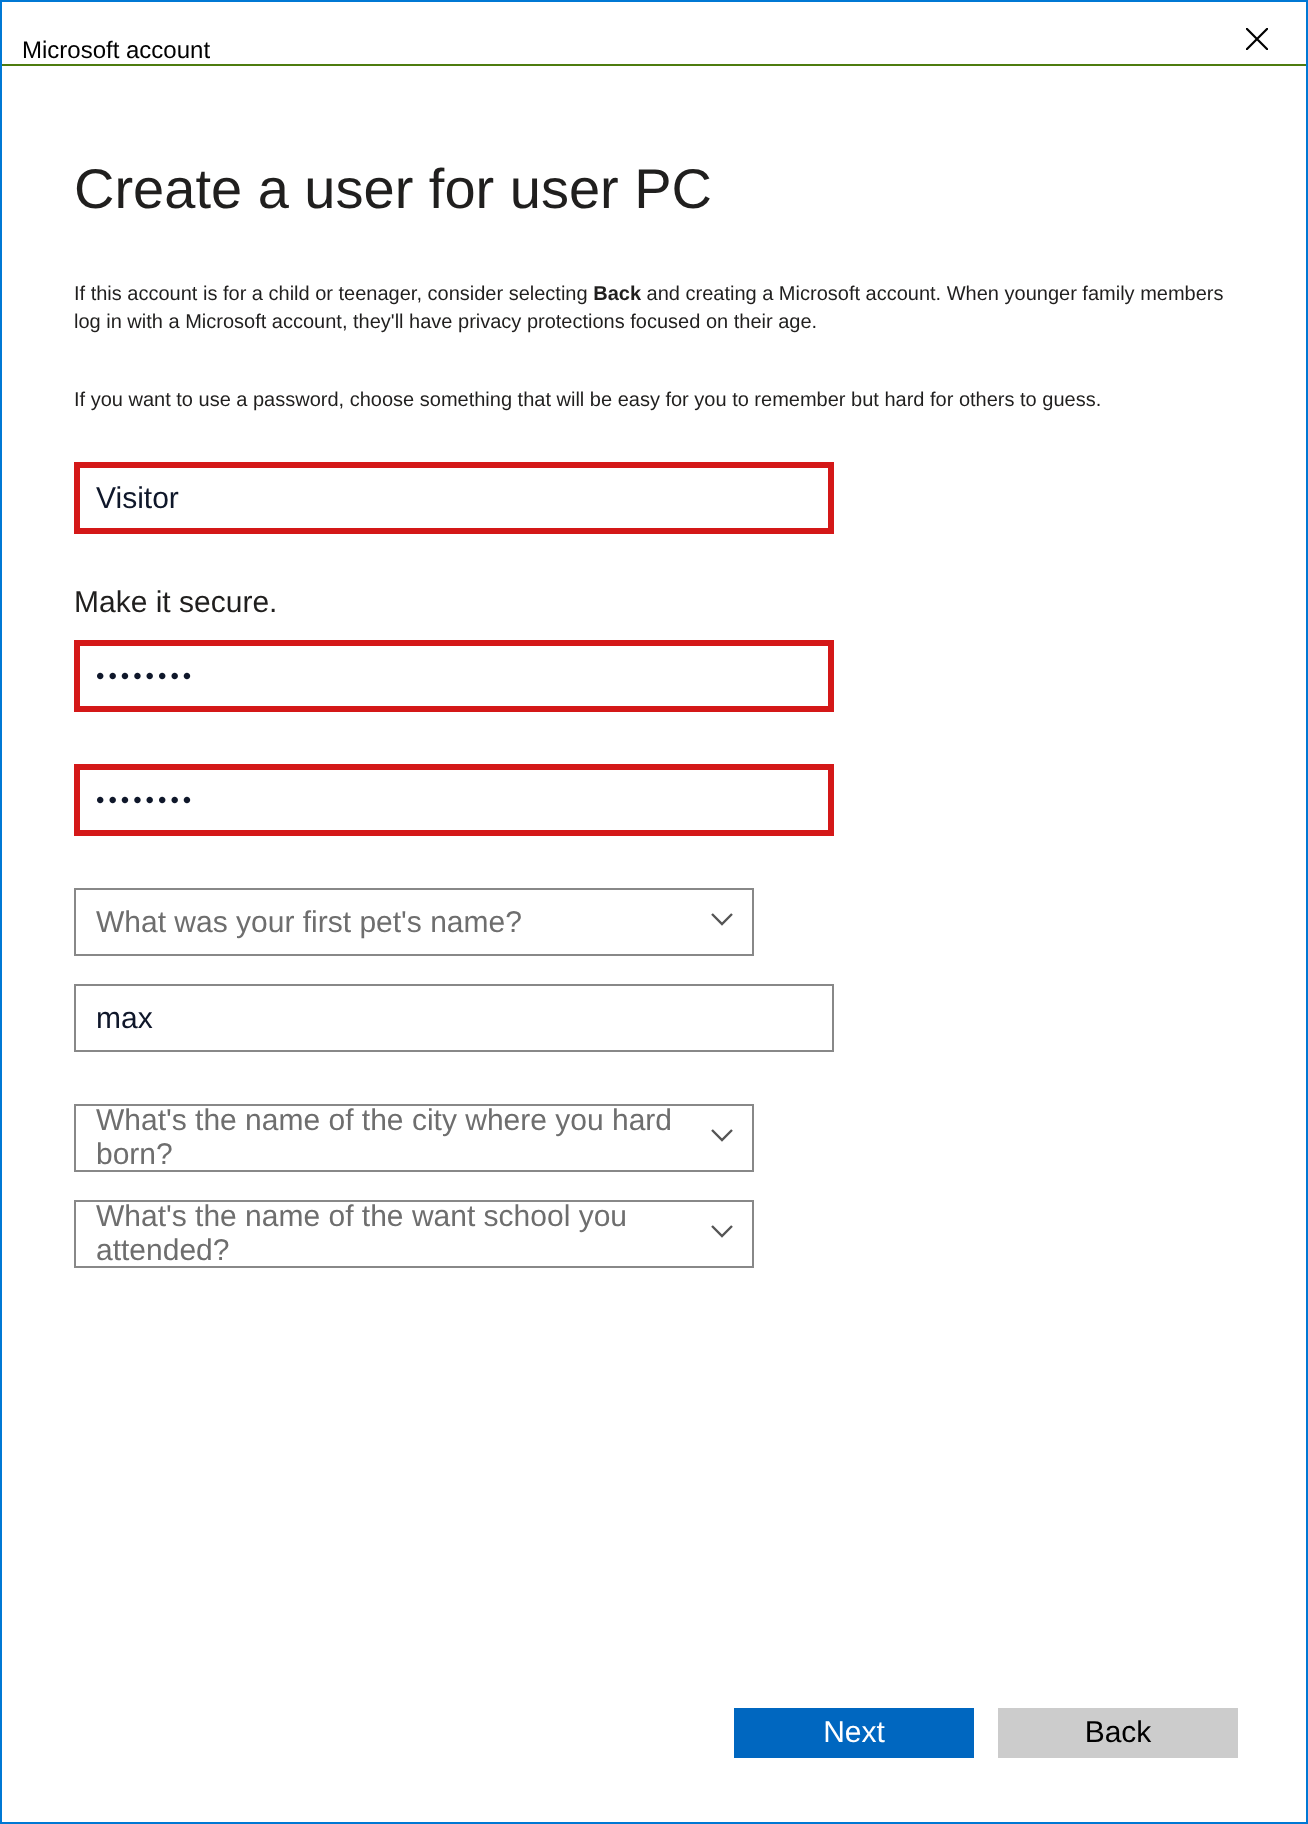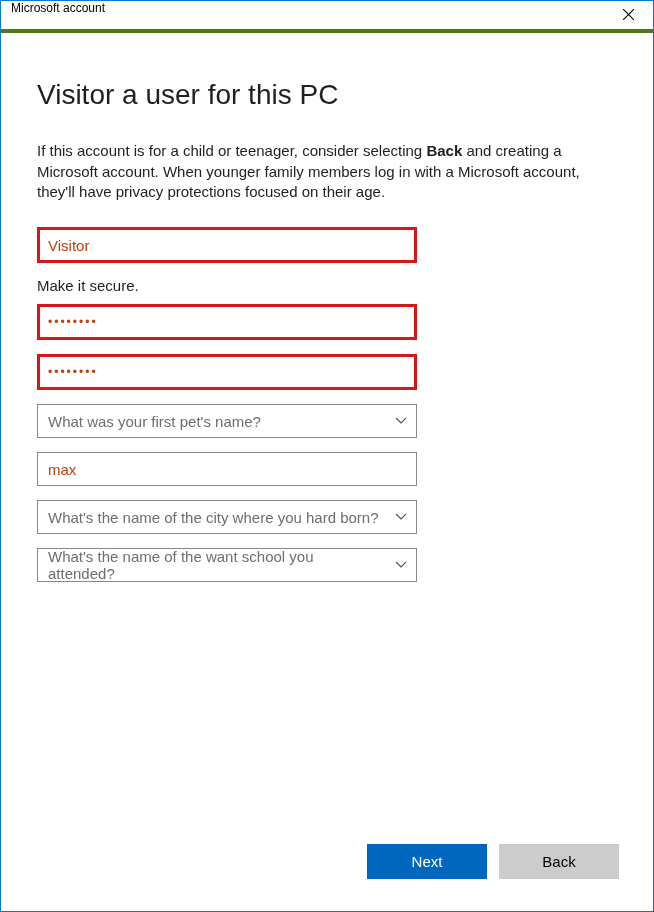--- a/index.html
+++ b/index.html
@@ -11,24 +11,24 @@
       font-family: "Segoe UI", Tahoma, sans-serif;
       background: #ffffff;
       width: 654px;
       height: 912px;
       border: 1px solid #0078d4;
       position: relative;
     }
     .titlebar {
       height: 32px;
       display: flex;
-      align-items: flex-start;
+      align-items: flex-end;
       justify-content: space-between;
       padding: 0 12px 0 10px;
-      border-bottom: 4px solid #4d7c0f;
+      border-bottom: 1px solid #4d7c0f;
     }
     .titlebar-title {
       font-size: 12px;
       color: #000;
     }
     .close-btn {
       width: 26px;
       height: 26px;
       display: flex;
       align-items: center;
@@ -43,21 +43,21 @@
     .content {
       padding: 46px 34px 0 36px;
     }
     h1 {
       font-size: 28px;
       font-weight: 400;
       color: #201f1e;
       margin-bottom: 30px;
     }
     .desc {
-      font-size: 15px;
+      font-size: 10px;
       color: #201f1e;
       line-height: 1.38;
       margin-bottom: 24px;
       margin-top: 25px;
     }
     .desc b {
       font-weight: 600;
     }
     .section-label {
       font-size: 15px;
@@ -65,39 +65,39 @@
       margin-bottom: 10px;
       margin-top: 14px;
     }
     .field {
       display: block;
       width: 380px;
       height: 34px;
       padding: 0 10px;
       font-size: 15px;
       font-family: inherit;
-      color: #c2410c;
+      color: #0f172a;
       background: #fff;
       border: 1px solid #888;
       outline: none;
-      margin-bottom: 14px;
+      margin-bottom: 26px;
     }
     .field.highlighted {
       border: 3px solid #d41818;
       height: 36px;
       padding: 0 8px;
     }
     .pw-dots {
       letter-spacing: 2px;
       font-size: 12px;
       line-height: 30px;
     }
     .select-wrap {
       position: relative;
-      width: 380px;
+      width: 340px;
       margin-bottom: 14px;
     }
     .select-box {
       width: 100%;
       height: 34px;
       border: 1px solid #888;
       background: #fff;
       display: flex;
       align-items: center;
       padding: 0 34px 0 10px;
@@ -119,21 +119,21 @@
     }
     .footer {
       position: absolute;
       bottom: 32px;
       right: 34px;
       display: flex;
       gap: 12px;
     }
     .btn {
       width: 120px;
-      height: 35px;
+      height: 25px;
       font-size: 15px;
       border: none;
       cursor: pointer;
       font-family: inherit;
     }
     .btn-primary {
       background: #0067c0;
       color: #fff;
     }
     .btn-secondary {
@@ -150,26 +150,27 @@
 <div class="titlebar">
   <span class="titlebar-title">Microsoft account</span>
   <div class="close-btn">
     <svg viewBox="0 0 10 10">
         <path d="M0 0 L10 10 M10 0 L0 10" stroke="currentColor" stroke-width="1" fill="none"></path>
       </svg>
   </div>
 </div>
 
 <div class="content">
-  <h1>Visitor a user for this PC</h1>
+  <h1>Create a user for user PC</h1>
 
   <p class="desc">
     <span>If this account is for a child or teenager, consider selecting </span><b>Back</b><span> and creating a Microsoft account. When younger family members log in with a Microsoft account, they'll have privacy protections focused on their age.</span>
   </p>
 
+  <p class="desc">If you want to use a password, choose something that will be easy for you to remember but hard for others to guess.</p>
 
   <input type="text" class="field highlighted" value="Visitor" style="">
 
   <div class="section-label">Make it secure.</div>
   <div class="field highlighted pw-dots">••••••••</div>
   <div class="field highlighted pw-dots">••••••••</div>
 
 
   <div class="select-wrap">
     <div class="select-box">What was your first pet's name?</div>

